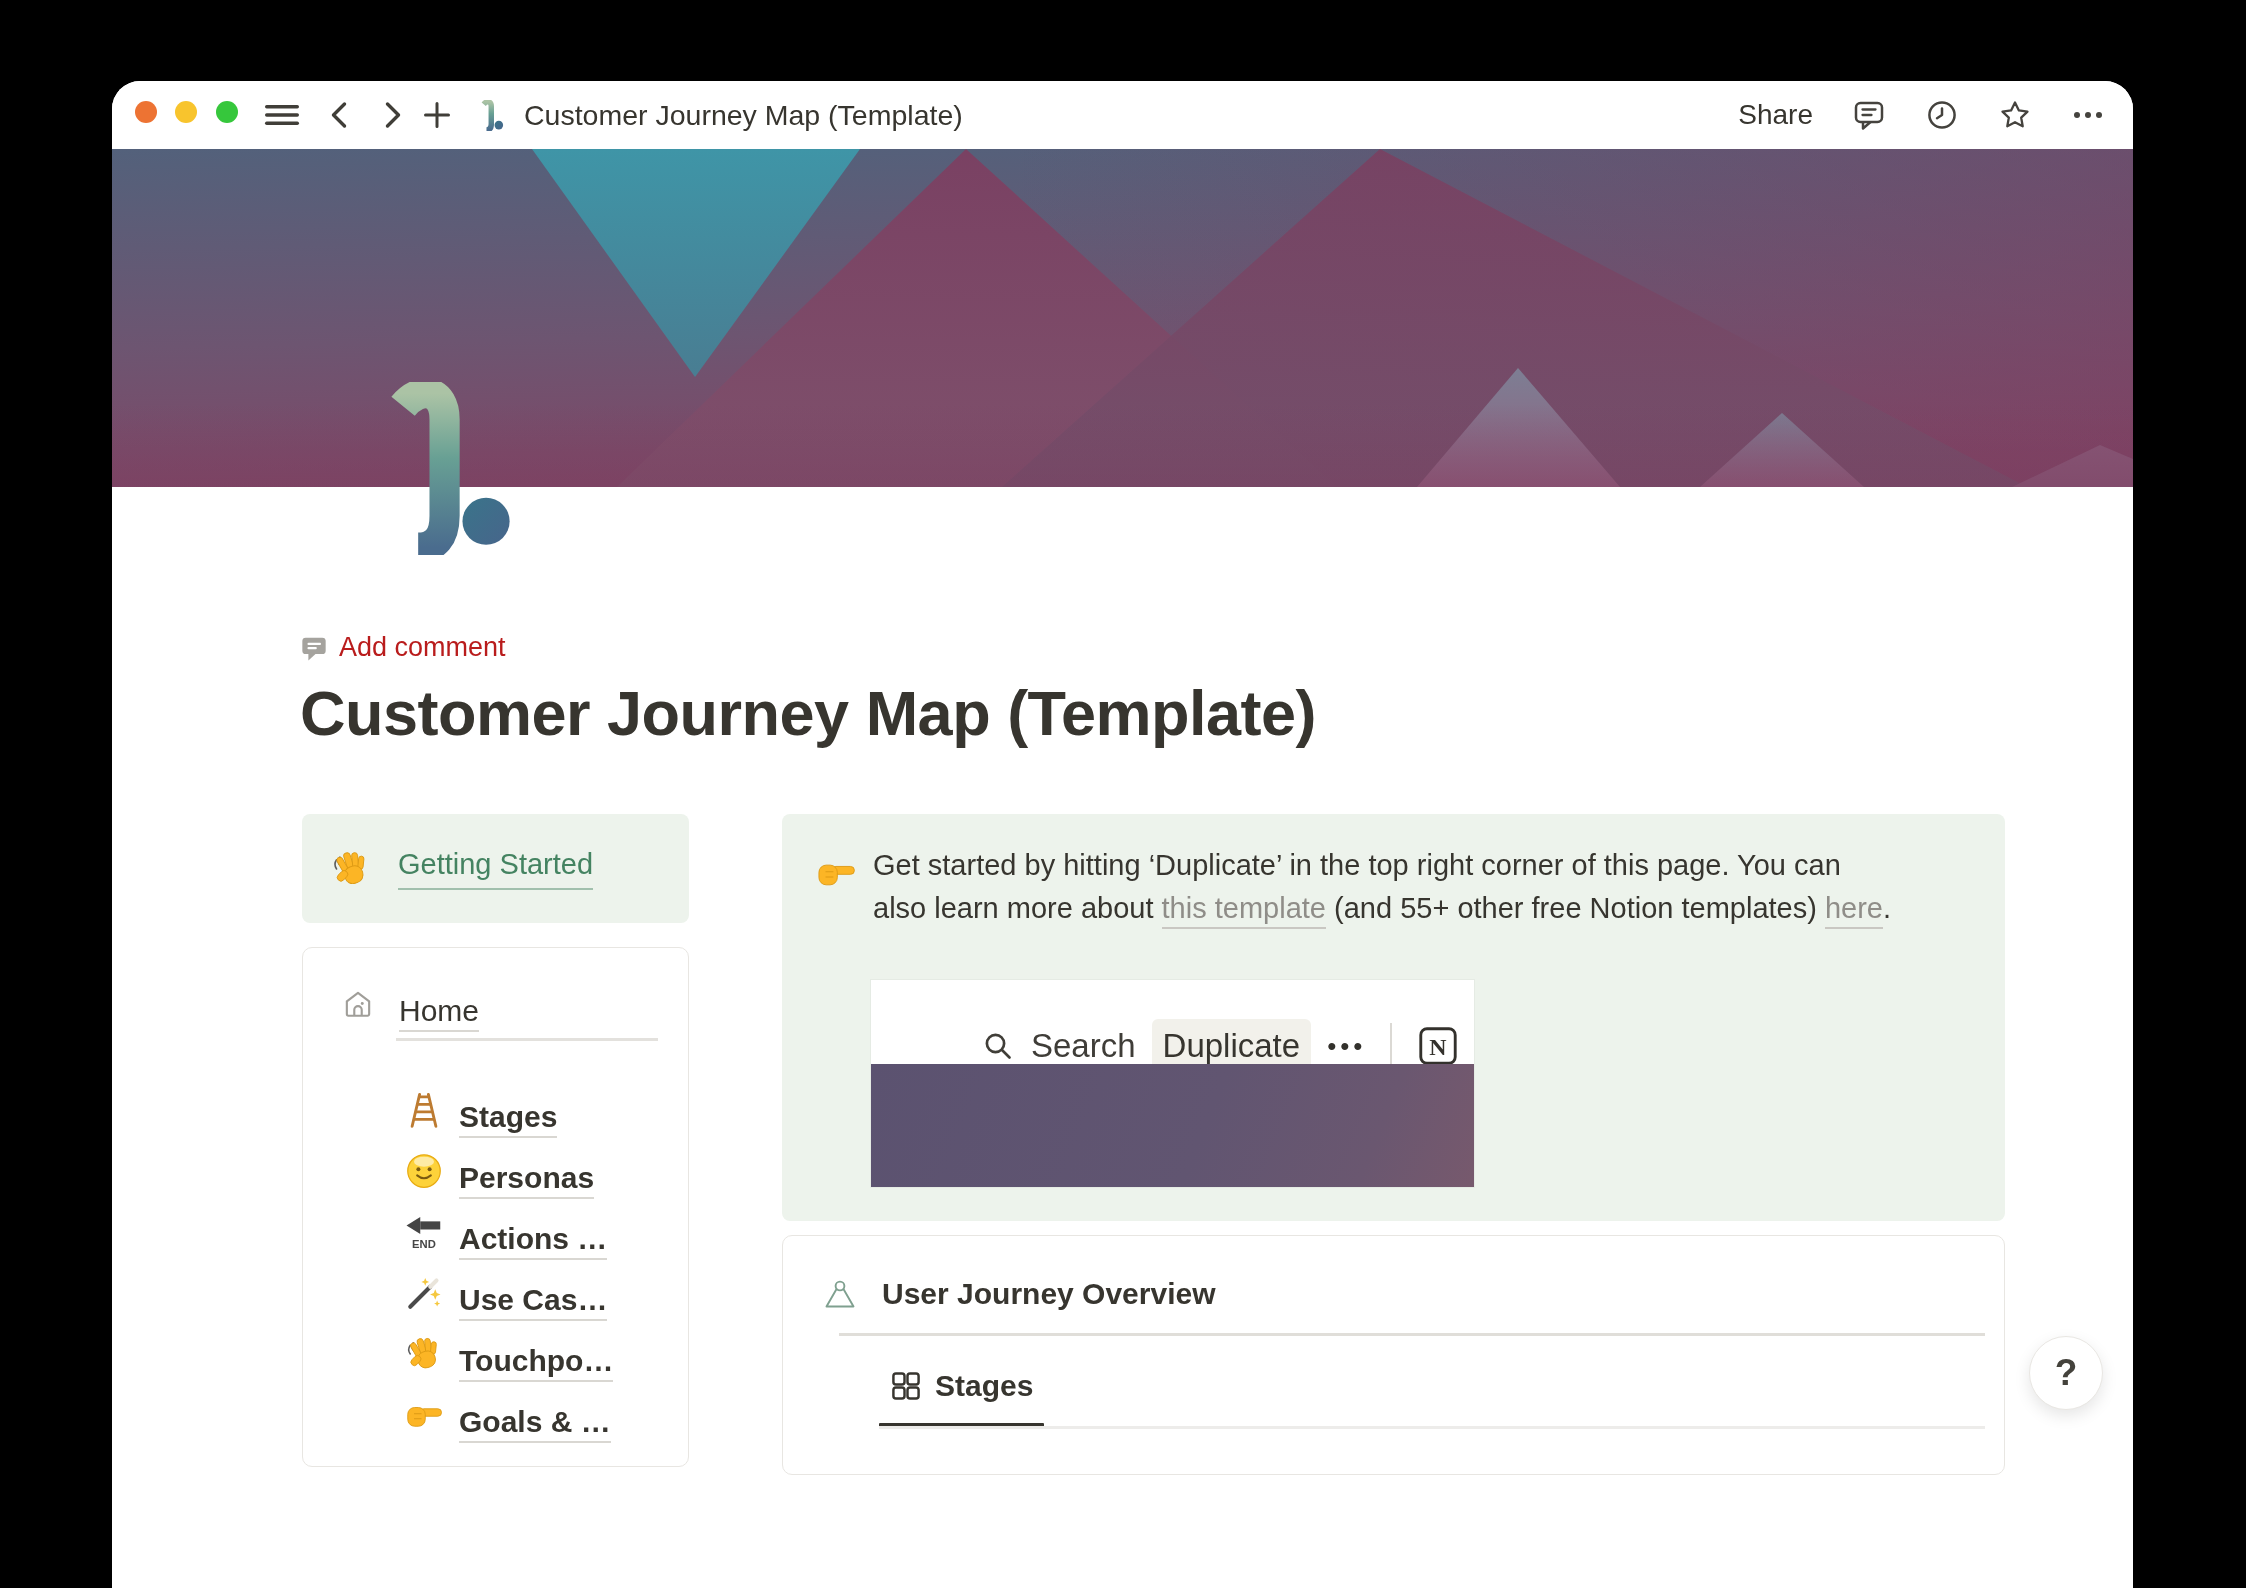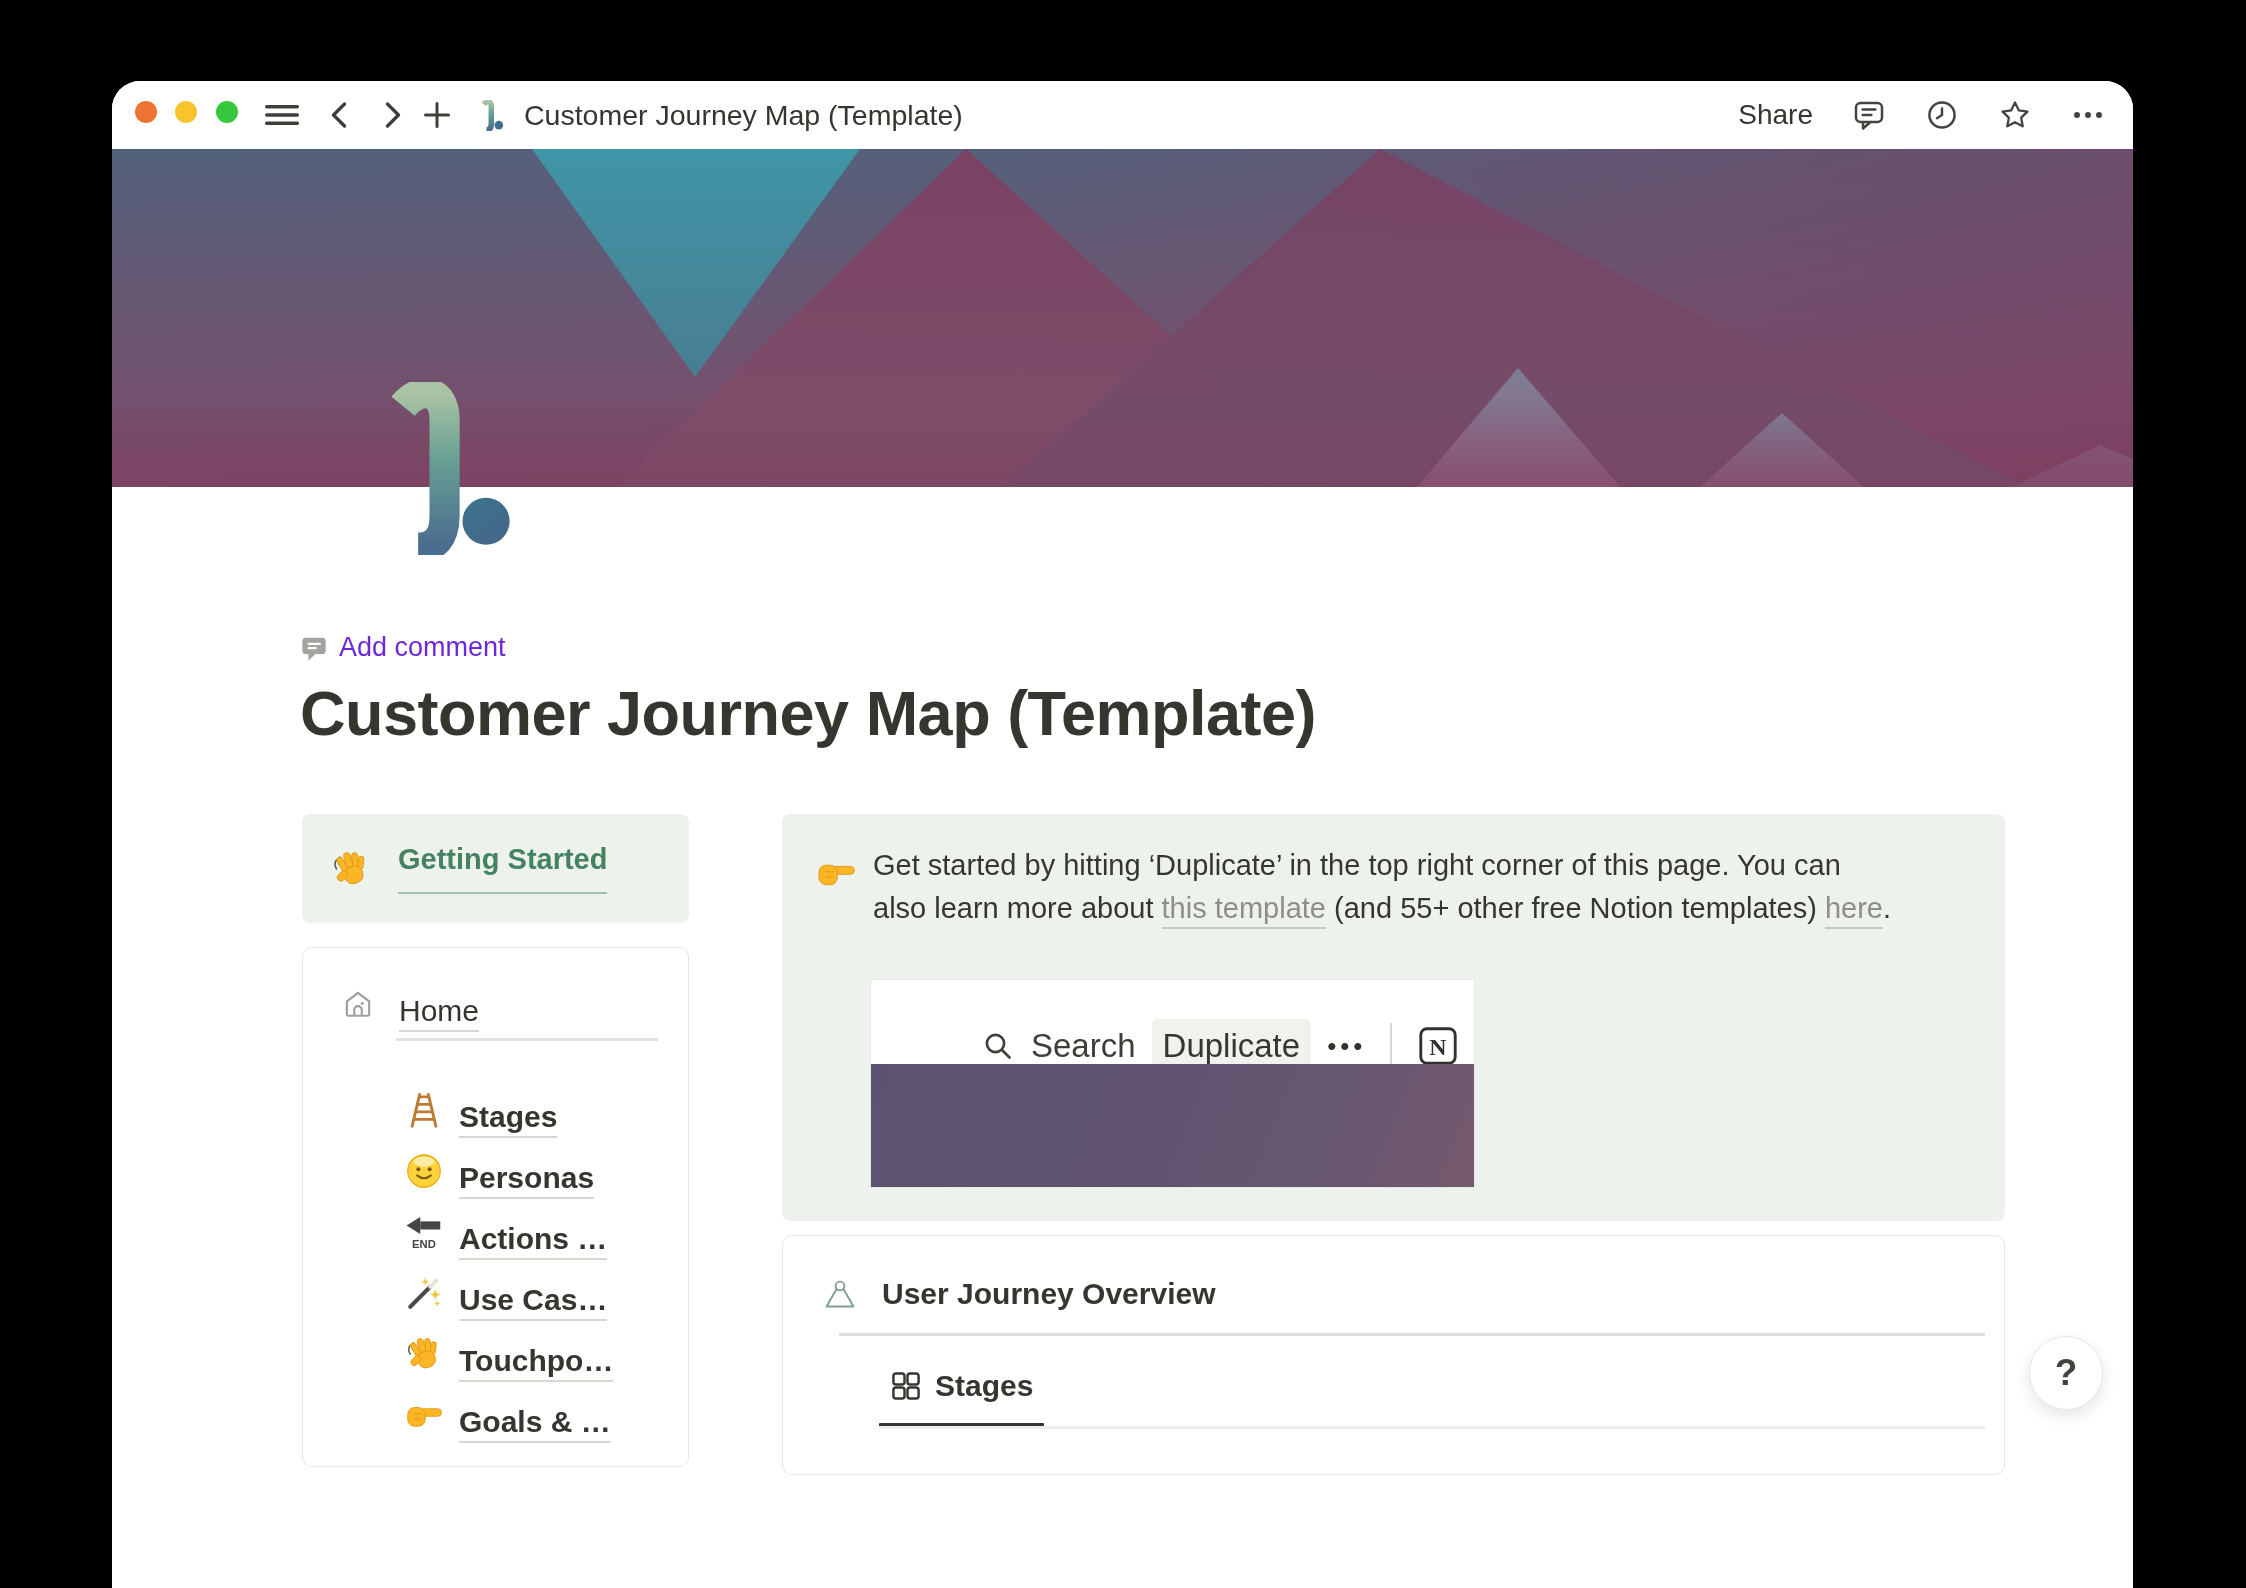--- a/index.html
+++ b/index.html
@@ -28,34 +28,34 @@
   }
   .tb-right { position:absolute; right:28px; top:0; height:68px; display:flex; align-items:center; gap:39px; }
   .tb-share { font-size:28px; color:#37352f; cursor:default; }
   
   .cover { position:absolute; left:0; top:68px; width:2021px; height:338px; overflow:hidden; }
   .cover svg { display:block; width:100%; height:100%; }
   .page-logo { position:absolute; left:276px; top:301px; width:132px; height:173px; z-index:5; }
   
   .add-comment {
     position:absolute; left:188px; top:551px; display:flex; align-items:center; gap:11px;
-    color:#6d28d9; font-size:27px;
+    color:#b91c1c; font-size:27px;
   }
   .page-title {
     position:absolute; left:188px; top:596px; font-size:63px; font-weight:700;
     letter-spacing:-0.5px; color:#37352f; white-space:nowrap;
   }
   
   .callout-left {
     position:absolute; left:190px; top:733px; width:387px; height:109px;
     background:#edf3ec; border-radius:8px; display:flex; align-items:center; padding-left:28px; gap:26px;
   }
   .gs-label {
-    font-size:29px; font-weight:700; color:#448361;
-    border-bottom:2.5px solid rgba(68,131,97,.45); padding-bottom:16px; white-space:nowrap;text-align:center;
+    font-size:29px; font-weight:400; color:#448361;
+    border-bottom:2.5px solid rgba(68,131,97,.45); padding-bottom:7px; white-space:nowrap;text-align:center;
   }
   .nav-card {
     position:absolute; left:190px; top:866px; width:387px; height:520px;
     background:#fff; border:1.5px solid #e8e6e2; border-radius:10px;
   }
   .home-row { position:absolute; left:38px; top:28px; display:flex; align-items:center; gap:24px; }
   .nav-link {
     font-size:30px; font-weight:500; color:#37352f;
     border-bottom:2.5px solid #d9d7d2; padding-bottom:2px; white-space:nowrap;margin-top:18px;
   }

